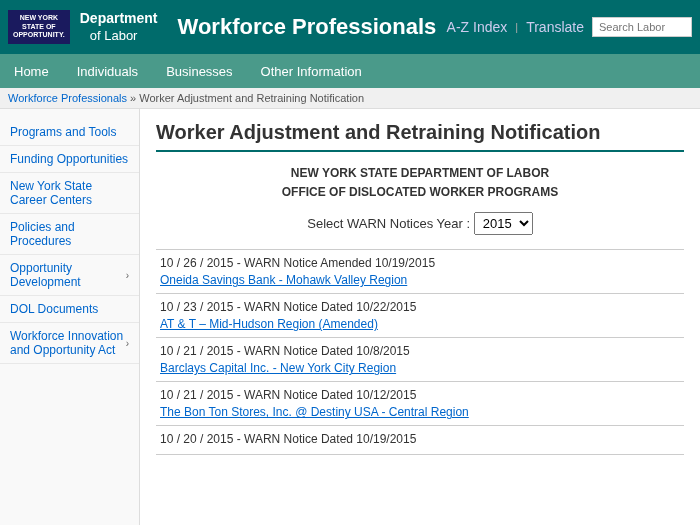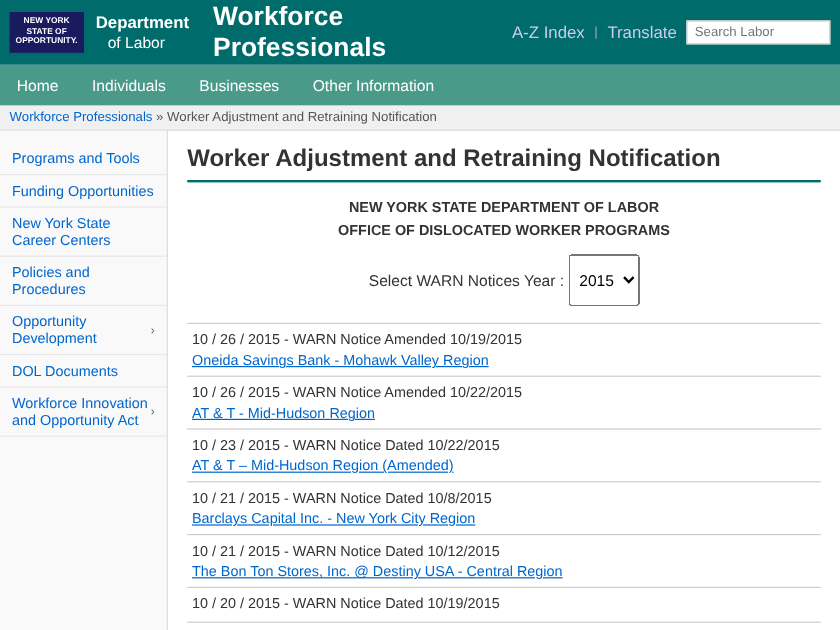--- a/index.html
+++ b/index.html
@@ -6,21 +6,21 @@
     body { font-family: Arial, sans-serif; font-size: 13px; color: #333; background: #fff; width: 700px; overflow-x: hidden; }
 
     
     .header { background: #006b6b; display: flex; align-items: center; padding: 12px 8px; height: 54px; }
     .ny-logo { background: #1a1a5e; color: #fff; font-size: 8px; font-weight: bold; padding: 4px 5px; line-height: 1.2; min-width: 42px; text-align: center; margin-right: 10px; }
     .dept-name { color: #fff; font-size: 14px; font-weight: bold; line-height: 1.3; margin-right: 20px; }
     .dept-name .sub { font-weight: normal; font-size: 13px; margin-left: 10px; }
     .site-title { color: #fff; font-size: 22px; font-weight: bold; flex: 1; }
     .header-right { display: flex; align-items: center; gap: 8px; }
     .header-link { color: #cce; font-size: 14px; text-decoration: none; }
-    .search-box { padding: 3px 6px; font-size: 11px; border: 1px solid #ccc; width: 120px; color: #999; }
+    .search-box { padding: 3px 6px; font-size: 11px; border: 1px solid #ccc; width: 100px; color: #999; }
 
     
     .nav { background: #4a9a8a; display: flex; align-items: center; height: 34px; }
     .nav-item { color: #fff; font-size: 13px; padding: 0 14px; height: 100%; display: flex; align-items: center; text-decoration: none; cursor: pointer; white-space: nowrap; }
 
     
     .breadcrumb { background: #f0f0f0; border-bottom: 1px solid #ddd; padding: 4px 8px; font-size: 11px; color: #555; }
     .breadcrumb a { color: #0066cc; text-decoration: none; }
 
     
@@ -29,21 +29,21 @@
     
     .sidebar { width: 140px; min-width: 140px; border-right: 1px solid #ddd; padding: 10px 0; background: #f9f9f9; }
     .sidebar-item { font-size: 12px; padding: 6px 10px; color: #0066cc; cursor: pointer; border-bottom: 1px solid #e8e8e8; display: flex; align-items: center; justify-content: space-between; }
     .sidebar-item .arrow { color: #666; font-size: 10px; }
 
     
     .main { flex: 1; padding: 12px 16px; }
     .page-title { font-size: 20px; font-weight: bold; color: #333; margin-bottom: 12px; border-bottom: 2px solid #006b6b; padding-bottom: 6px; }
     .dept-info { text-align: center; font-size: 12px; font-weight: bold; color: #333; margin-bottom: 10px; line-height: 1.6; }
     .year-selector { text-align: center; font-size: 13px; margin-bottom: 14px; }
-    .year-selector select { font-size: 13px; padding: 12px 4px; }
+    .year-selector select { font-size: 13px; padding: 2px 4px; }
 
     
     .warn-list { border-top: 1px solid #ccc; }
     .warn-item { border-bottom: 1px solid #ccc; padding: 6px 4px; }
     .warn-date { font-size: 12px; color: #333; margin-bottom: 2px; }
     .warn-link { font-size: 12px; color: #0066cc; text-decoration: underline; cursor: pointer; }
   </style>
 </head>
 <body>
 
@@ -124,24 +124,20 @@
     </div>
 
     <div class="warn-list">
 
 
       <div class="warn-item">
         <div class="warn-date">10 / 26 / 2015 - WARN Notice Amended 10/19/2015</div>
         <a class="warn-link">Oneida Savings Bank - Mohawk Valley Region</a>
       </div>
 
-      <div class="warn-item">
-        <div class="warn-date">10 / 26 / 2015 - WARN Notice Amended 10/22/2015</div>
-        <a class="warn-link">AT &amp; T - Mid-Hudson Region</a>
-      </div>
 
       <div class="warn-item">
         <div class="warn-date">10 / 23 / 2015 - WARN Notice Dated 10/22/2015</div>
         <a class="warn-link">AT &amp; T – Mid-Hudson Region (Amended)</a>
       </div>
 
       <div class="warn-item">
         <div class="warn-date">10 / 21 / 2015 - WARN Notice Dated 10/8/2015</div>
         <a class="warn-link">Barclays Capital Inc. - New York City Region</a>
       </div>

